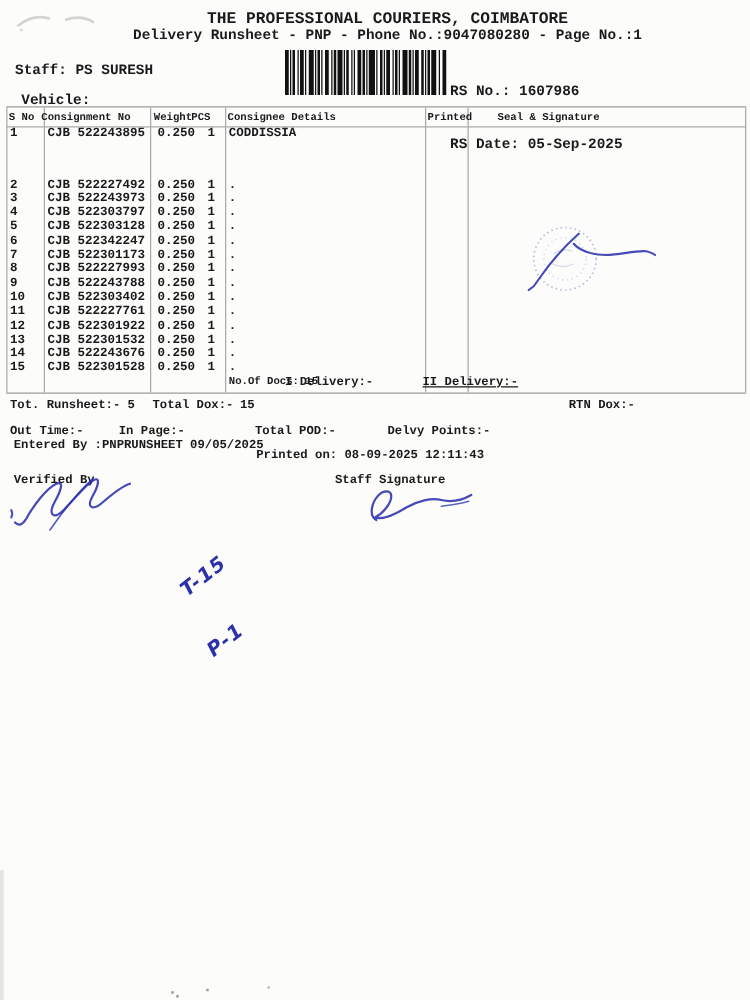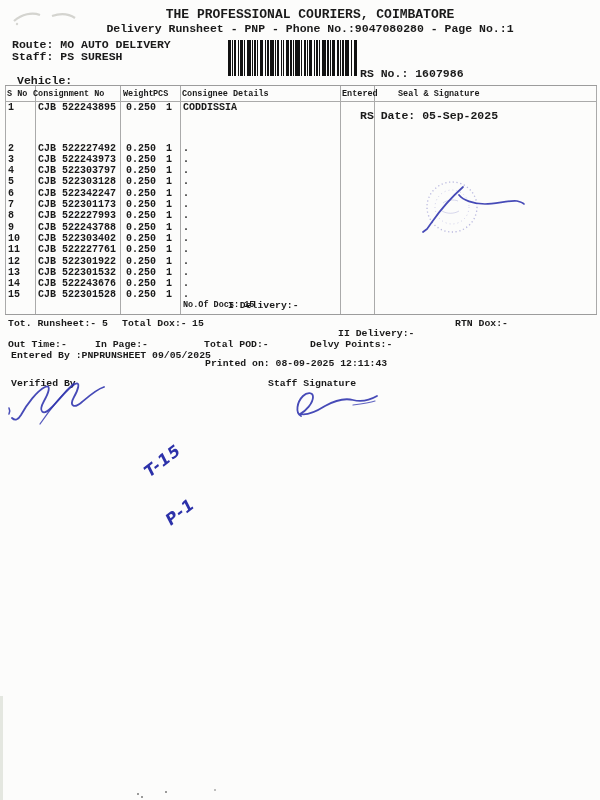--- a/index.html
+++ b/index.html
@@ -42,21 +42,20 @@
 <div class="page">
 
   <svg class="abs" style="left:10px;top:5px;" width="70" height="26">
     <path d="M4,16 c8,-7 18,-9 26,-6 m12,1 c9,-3 17,-2 23,2" stroke="#b3b3ac" stroke-width="2.2" fill="none" opacity="0.55"></path>
     <circle cx="7" cy="19" r="1.2" fill="#b3b3ac" opacity="0.5"></circle>
   </svg>
 
   <div class="abs title">THE PROFESSIONAL COURIERS, COIMBATORE</div>
   <div class="abs subtitle">Delivery Runsheet - PNP - Phone No.:9047080280 - Page No.:1</div>
 
-  <div class="abs hline-info" style="left:12px;top:38px;"><span>Route:</span> <span>MO AUTO DELIVERY</span></div>
   <div class="abs hline-info" style="left:12px;top:50px;"><span>Staff:</span> <span>PS SURESH</span></div>
   <div class="abs hline-info" style="left:17px;top:74px;"><span>Vehicle:</span> <span></span></div>
 
   <div class="abs barcode" id="barcode"><div class="bar" style="width: 3px;"></div><div class="gap" style="width: 1px;"></div><div class="bar" style="width: 1px;"></div><div class="gap" style="width: 1px;"></div><div class="bar" style="width: 2px;"></div><div class="gap" style="width: 2px;"></div><div class="bar" style="width: 1px;"></div><div class="gap" style="width: 1px;"></div><div class="bar" style="width: 3px;"></div><div class="gap" style="width: 1px;"></div><div class="bar" style="width: 1px;"></div><div class="gap" style="width: 2px;"></div><div class="bar" style="width: 4px;"></div><div class="gap" style="width: 1px;"></div><div class="bar" style="width: 1px;"></div><div class="gap" style="width: 1px;"></div><div class="bar" style="width: 2px;"></div><div class="gap" style="width: 1px;"></div><div class="bar" style="width: 1px;"></div><div class="gap" style="width: 2px;"></div><div class="bar" style="width: 3px;"></div><div class="gap" style="width: 2px;"></div><div class="bar" style="width: 1px;"></div><div class="gap" style="width: 1px;"></div><div class="bar" style="width: 2px;"></div><div class="gap" style="width: 1px;"></div><div class="bar" style="width: 4px;"></div><div class="gap" style="width: 1px;"></div><div class="bar" style="width: 1px;"></div><div class="gap" style="width: 1px;"></div><div class="bar" style="width: 2px;"></div><div class="gap" style="width: 2px;"></div><div class="bar" style="width: 1px;"></div><div class="gap" style="width: 1px;"></div><div class="bar" style="width: 1px;"></div><div class="gap" style="width: 2px;"></div><div class="bar" style="width: 3px;"></div><div class="gap" style="width: 1px;"></div><div class="bar" style="width: 2px;"></div><div class="gap" style="width: 1px;"></div><div class="bar" style="width: 1px;"></div><div class="gap" style="width: 1px;"></div><div class="bar" style="width: 5px;"></div><div class="gap" style="width: 1px;"></div><div class="bar" style="width: 1px;"></div><div class="gap" style="width: 2px;"></div><div class="bar" style="width: 2px;"></div><div class="gap" style="width: 1px;"></div><div class="bar" style="width: 1px;"></div><div class="gap" style="width: 1px;"></div><div class="bar" style="width: 3px;"></div><div class="gap" style="width: 2px;"></div><div class="bar" style="width: 1px;"></div><div class="gap" style="width: 1px;"></div><div class="bar" style="width: 2px;"></div><div class="gap" style="width: 1px;"></div><div class="bar" style="width: 1px;"></div><div class="gap" style="width: 2px;"></div><div class="bar" style="width: 4px;"></div><div class="gap" style="width: 1px;"></div><div class="bar" style="width: 2px;"></div><div class="gap" style="width: 1px;"></div><div class="bar" style="width: 1px;"></div><div class="gap" style="width: 1px;"></div><div class="bar" style="width: 3px;"></div><div class="gap" style="width: 2px;"></div><div class="bar" style="width: 2px;"></div><div class="gap" style="width: 1px;"></div><div class="bar" style="width: 1px;"></div><div class="gap" style="width: 1px;"></div><div class="bar" style="width: 2px;"></div><div class="gap" style="width: 1px;"></div><div class="bar" style="width: 4px;"></div><div class="gap" style="width: 2px;"></div><div class="bar" style="width: 1px;"></div><div class="gap" style="width: 2px;"></div><div class="bar" style="width: 3px;"></div></div>
 
   <div class="abs rs-info" style="left:360px;top:39px;">
     <div><span>RS No.:</span> <span>1607986</span></div>
     <div><span>RS Date:</span> <span>05-Sep-2025</span></div>
   </div>
 
@@ -68,42 +67,42 @@
     <div class="vline" style="left:335px;"></div>
     <div class="vline" style="left:369px;"></div>
     <div class="vline" style="left:591px;"></div>
     <div class="hline" style="top:15px;"></div>
 
     <div class="th" style="left:2px;">S No</div>
     <div class="th" style="left:28px;">Consignment No</div>
     <div class="th" style="left:118px;">Weight</div>
     <div class="th" style="left:148px;">PCS</div>
     <div class="th" style="left:177px;">Consignee Details</div>
-    <div class="th" style="left:337px;">Entered</div>
+    <div class="th" style="left:337px;">Printed</div>
     <div class="th" style="left:393px;">Seal &amp; Signature</div>
 
     <div id="rows"><div class="trow" style="top: 16px;"><span class="c-sno">1</span><span class="c-cons">CJB 522243895</span><span class="c-wt">0.250</span><span class="c-pcs">1</span><span class="c-det">CODDISSIA</span></div><div class="trow" style="top: 56.5px;"><span class="c-sno">2</span><span class="c-cons">CJB 522227492</span><span class="c-wt">0.250</span><span class="c-pcs">1</span><span class="c-det">.</span></div><div class="trow" style="top: 67.8px;"><span class="c-sno">3</span><span class="c-cons">CJB 522243973</span><span class="c-wt">0.250</span><span class="c-pcs">1</span><span class="c-det">.</span></div><div class="trow" style="top: 79.1px;"><span class="c-sno">4</span><span class="c-cons">CJB 522303797</span><span class="c-wt">0.250</span><span class="c-pcs">1</span><span class="c-det">.</span></div><div class="trow" style="top: 90.4px;"><span class="c-sno">5</span><span class="c-cons">CJB 522303128</span><span class="c-wt">0.250</span><span class="c-pcs">1</span><span class="c-det">.</span></div><div class="trow" style="top: 101.7px;"><span class="c-sno">6</span><span class="c-cons">CJB 522342247</span><span class="c-wt">0.250</span><span class="c-pcs">1</span><span class="c-det">.</span></div><div class="trow" style="top: 113px;"><span class="c-sno">7</span><span class="c-cons">CJB 522301173</span><span class="c-wt">0.250</span><span class="c-pcs">1</span><span class="c-det">.</span></div><div class="trow" style="top: 124.3px;"><span class="c-sno">8</span><span class="c-cons">CJB 522227993</span><span class="c-wt">0.250</span><span class="c-pcs">1</span><span class="c-det">.</span></div><div class="trow" style="top: 135.6px;"><span class="c-sno">9</span><span class="c-cons">CJB 522243788</span><span class="c-wt">0.250</span><span class="c-pcs">1</span><span class="c-det">.</span></div><div class="trow" style="top: 146.9px;"><span class="c-sno">10</span><span class="c-cons">CJB 522303402</span><span class="c-wt">0.250</span><span class="c-pcs">1</span><span class="c-det">.</span></div><div class="trow" style="top: 158.2px;"><span class="c-sno">11</span><span class="c-cons">CJB 522227761</span><span class="c-wt">0.250</span><span class="c-pcs">1</span><span class="c-det">.</span></div><div class="trow" style="top: 169.5px;"><span class="c-sno">12</span><span class="c-cons">CJB 522301922</span><span class="c-wt">0.250</span><span class="c-pcs">1</span><span class="c-det">.</span></div><div class="trow" style="top: 180.8px;"><span class="c-sno">13</span><span class="c-cons">CJB 522301532</span><span class="c-wt">0.250</span><span class="c-pcs">1</span><span class="c-det">.</span></div><div class="trow" style="top: 192.1px;"><span class="c-sno">14</span><span class="c-cons">CJB 522243676</span><span class="c-wt">0.250</span><span class="c-pcs">1</span><span class="c-det">.</span></div><div class="trow" style="top: 203.4px;"><span class="c-sno">15</span><span class="c-cons">CJB 522301528</span><span class="c-wt">0.250</span><span class="c-pcs">1</span><span class="c-det">.</span></div></div>
 
     <div class="abs docs-note">No.Of Docs: 15</div>
   </div>
 
   <svg class="abs" style="left:413px;top:173px;" width="130" height="72">
     <circle cx="39" cy="34" r="25" fill="none" stroke="#8280c8" stroke-width="1.3" stroke-dasharray="1.2 2.6" opacity="0.55"></circle>
     <circle cx="39" cy="34" r="17" fill="none" stroke="#8280c8" stroke-width="1" stroke-dasharray="1 3" opacity="0.35"></circle>
     <path d="M30,30 c4,-3 10,-4 15,-2 m-16,10 c5,3 12,3 17,0" stroke="#8280c8" stroke-width="1" fill="none" opacity="0.3"></path>
     <g>
       <path class="ink" d="M10,59 l4,-3 l5,-7 c9,-13 22,-27 31,-35 m-4,8 c4,5 14,9 26,9 c11,0 24,-4 32,-3 c4,1 6,2 7,3" stroke-width="1.7" opacity="0.88"></path>
     </g>
   </svg>
 
   <div class="abs ft" style="left:8px;top:318px;">Tot. Runsheet:- 5</div>
   <div class="abs ft" style="left:122px;top:318px;">Total Dox:-</div>
   <div class="abs ft" style="left:192px;top:318px;">15</div>
   <div class="abs ft" style="left:228px;top:300px;text-align:right;">I Delivery:-</div>
-  <div class="abs ft" style="left:338px;top:328px;">II Delivery:-</div>
+  <div class="abs ft" style="left:338px;top:300px;text-decoration:underline;">II Delivery:-</div>
   <div class="abs ft" style="left:455px;top:318px;">RTN Dox:-</div>
 
   <div class="abs ft" style="left:8px;top:339px;">Out Time:-</div>
   <div class="abs ft" style="left:95px;top:339px;">In Page:-</div>
   <div class="abs ft" style="left:204px;top:339px;">Total POD:-</div>
   <div class="abs ft" style="left:310px;top:339px;">Delvy Points:-</div>
 
   <div class="abs ft" style="left:11px;top:350px;">Entered By :PNPRUNSHEET 09/05/2025</div>
   <div class="abs ft" style="left:205px;top:358px;">Printed on: 08-09-2025 12:11:43</div>
 

